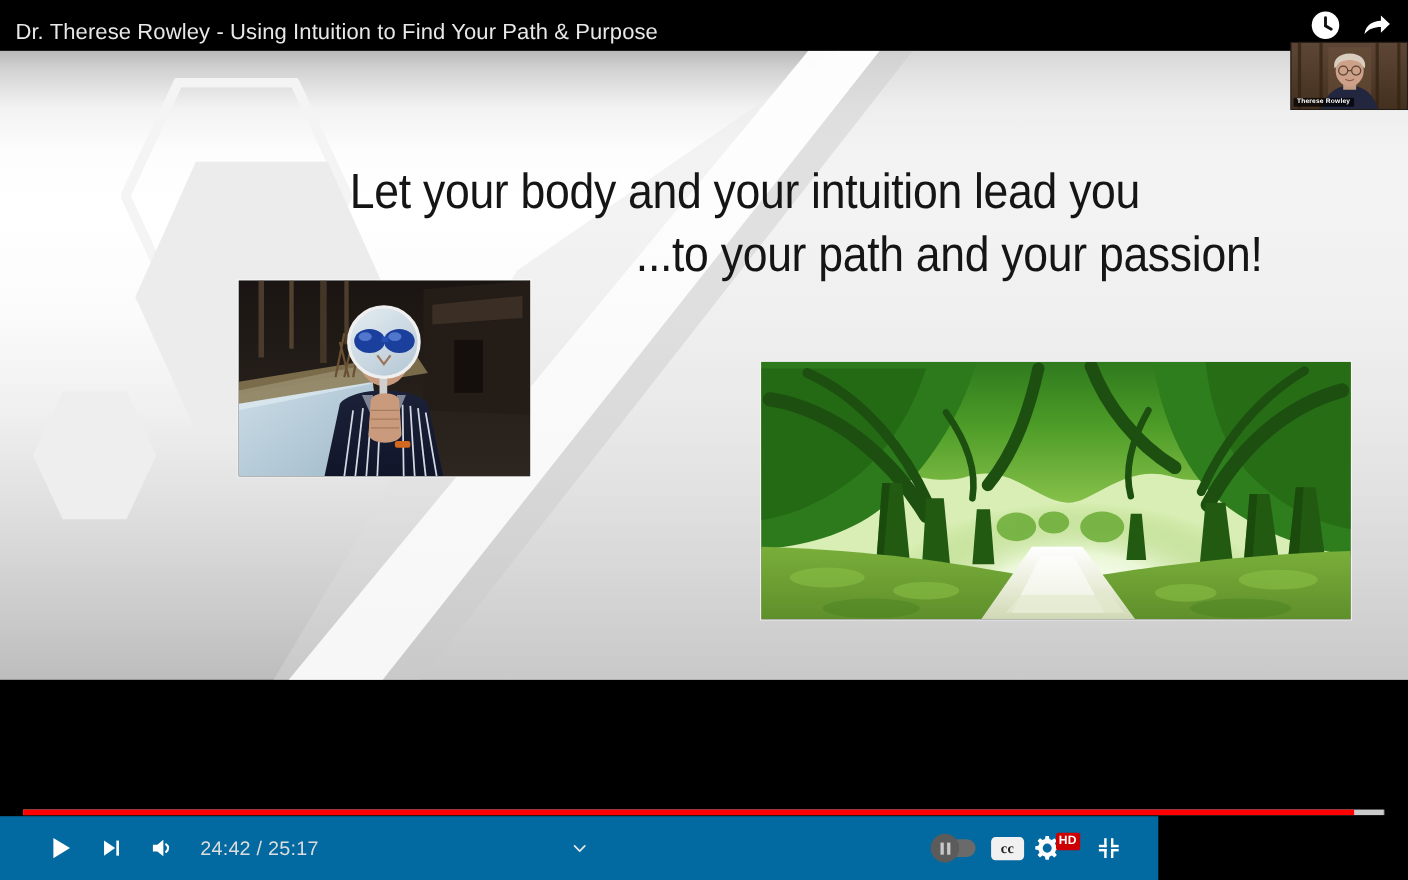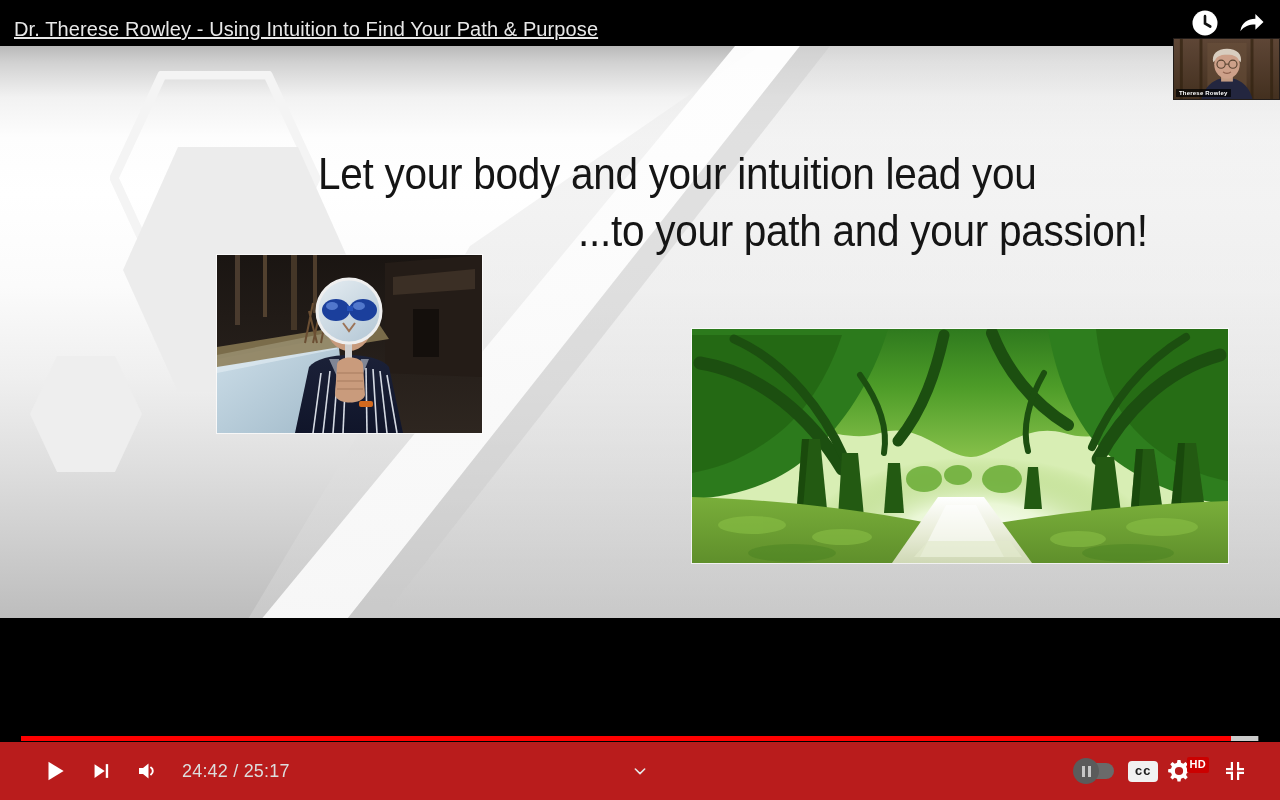--- a/index.html
+++ b/index.html
@@ -24,21 +24,20 @@
     z-index: 40;
   }
   #video-title {
     position: absolute;
     left: 14px; top: 18px;
     font-size: 20px;
     color: #e8e8e8;
     letter-spacing: .1px;
     white-space: nowrap;
     text-shadow: 0 0 2px rgba(0,0,0,.6);
-    text-decoration: underline;
   }
   #top-right-actions {
     position: absolute; right: 14px; top: 8px;
     display: flex; align-items: center; gap: 16px;
     z-index: 45;
   }
   .top-icon { width: 30px; height: 30px; display:block; }
 
   
   #slide {
@@ -114,22 +113,22 @@
   }
   #progress-played {
     position: absolute; left: 0; top: 0;
     height: 5px; background: #ff0000;
   }
 
   
   #controls {
     position: absolute;
     left: 0; bottom: 0;
-    width: 1280px; height: 58px;
-    background: #b91c1c;
+    width: 1053px; height: 58px;
+    background: #0369a1;
     z-index: 50;
   }
   #controls-left {
     position: absolute; left: 32px; top: 0;
     height: 58px; display: flex; align-items: center; gap: 0px;
   }
   #controls-right {
     position: absolute; right: 22px; top: 0;
     height: 58px; display: flex; align-items: center; gap: 0px;
   }
@@ -186,21 +185,21 @@
   }
   .cc-box {
     width: 30px; height: 21px;
     border-radius: 4px;
     background: #f1f1f1;
     color: #202020;
     font-size: 13px;
     font-weight: 700;
     letter-spacing: .5px;
     display: flex; align-items: center; justify-content: center;
-    font-family: Liberation Mono, monospace;
+    font-family: Liberation Serif, serif;
   }
   
   #settings-button {
     position: relative;
     width: 46px; height: 46px;
     display:flex; align-items:center; 
     cursor: pointer;
   }
   .hd-badge {
     position: absolute;

